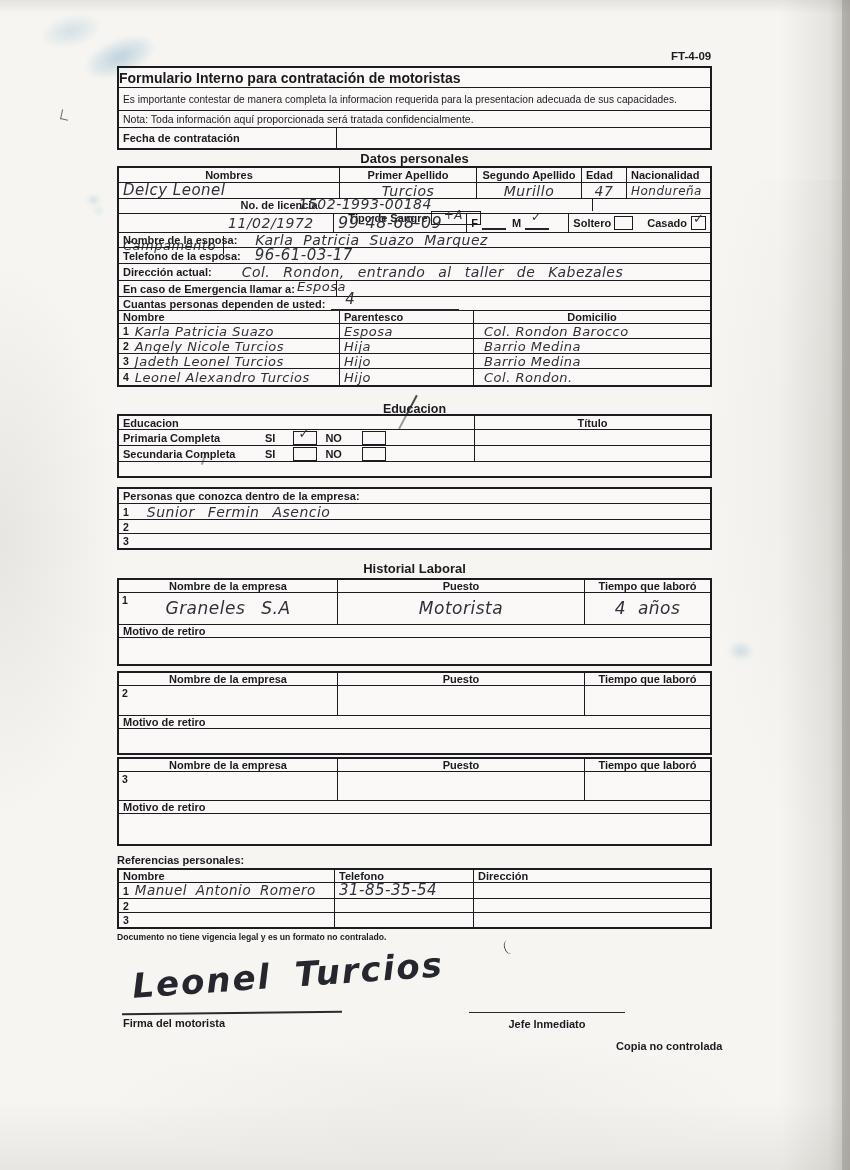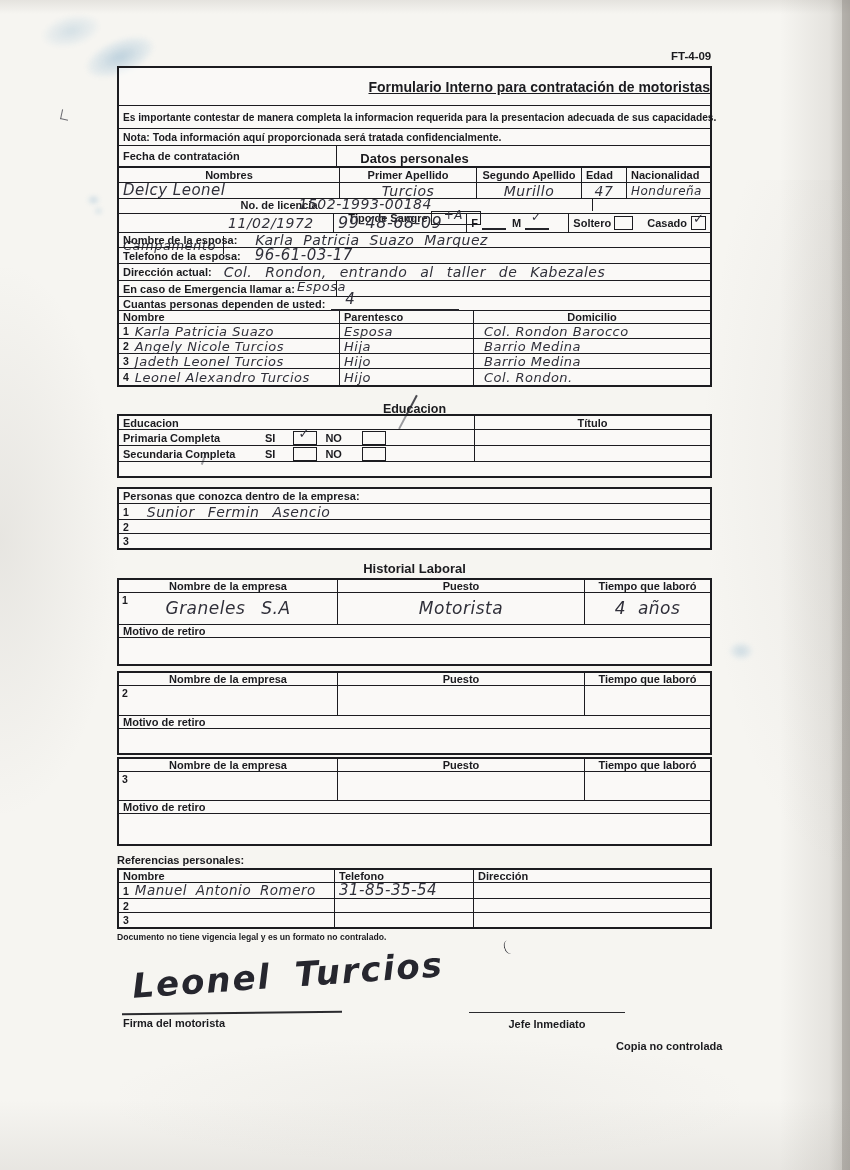--- a/index.html
+++ b/index.html
@@ -18,21 +18,21 @@
          background:radial-gradient(ellipse,rgba(96,150,188,.5),rgba(120,170,205,.2) 55%,transparent 75%);}
   .penmark{position:absolute;pointer-events:none;}
   
   .tbl{position:absolute;left:117px;width:595px;border:2px solid #1c1c20;box-sizing:border-box;background:rgba(255,255,255,.45);}
   .r{display:flex;align-items:center;box-sizing:border-box;border-bottom:1.6px solid #1c1c20;position:relative;}
   .r.last{border-bottom:none;}
   .c{box-sizing:border-box;height:100%;display:flex;align-items:center;padding:0 4px;border-right:1.6px solid #1c1c20;position:relative;}
   .c.end{border-right:none;flex:1;}
   .c.ctr{justify-content:center;}
   .lbl{font-weight:bold;font-size:11px;white-space:nowrap;}
-  .lbl-sm{font-weight:bold;font-size:10.5px;white-space:nowrap;}
+  .lbl-sm{font-weight:normal;font-size:10.5px;white-space:nowrap;}
   .heading{position:absolute;left:117px;width:595px;text-align:center;font-weight:bold;}
   .hw{font-family:"DejaVu Sans",sans-serif;font-style:italic;color:#30303a;letter-spacing:.5px;white-space:nowrap;line-height:1;}
   .box{display:inline-block;width:22px;height:12px;border:1.8px solid #1c1c20;position:relative;flex:none;}
   .box .hw{position:absolute;left:4px;top:-5px;font-size:13px;}
   .ul{display:inline-block;border-bottom:2px solid #24242a;height:11px;position:relative;flex:none;}
   .num{font-weight:bold;font-size:10.5px;margin-right:6px;}
   .sig-line{position:absolute;border-bottom:2px solid #2a2a2e;}
 </style>
 </head>
 <body>
@@ -52,21 +52,21 @@
   <div class="stain" style="left:94px;top:207px;width:9px;height:8px;opacity:.5;"></div>
   <div class="stain" style="left:729px;top:642px;width:24px;height:18px;opacity:.55;"></div>
   <div class="penmark" style="left:407px;top:393px;width:1.5px;height:38px;background:#4a4a50;transform:rotate(28deg);"></div>
   <div class="penmark" style="left:203px;top:452px;width:1.5px;height:13px;background:#55555c;transform:rotate(20deg);"></div>
   <div class="penmark" style="left:504px;top:940px;width:9px;height:14px;border-left:1.6px solid #3a3a40;border-radius:50%;transform:rotate(-18deg);"></div>
   <div class="penmark" style="left:61px;top:110px;width:7px;height:9px;border-left:1.2px solid #6a6a70;border-bottom:1.2px solid #6a6a70;transform:rotate(12deg);"></div>
 
   <div class="lbl" style="position:absolute;left:671px;top:50px;font-size:11.5px;">FT-4-09</div>
 
   <div class="tbl" style="top:66px;">
-    <div class="r" style="height:38px;justify-content:flex-end;text-decoration:underline;">
+    <div class="r" style="height:20px;justify-content:flex-start;">
       <span style="font-weight:bold;font-size:14px;">Formulario Interno para contratación de motoristas</span>
     </div>
     <div class="r" style="height:23px;">
       <span class="lbl-sm" style="padding-left:4px;font-size:10.2px;">Es importante contestar de manera completa la informacion requerida para la presentacion adecuada de sus capacidades.</span>
     </div>
     <div class="r" style="height:17px;">
       <span class="lbl-sm" style="padding-left:4px;">Nota: Toda información aquí proporcionada será tratada confidencialmente.</span>
     </div>
     <div class="r last" style="height:20px;">
       <div class="c" style="width:218px;">
@@ -156,21 +156,21 @@
       </div>
     </div>
     <div class="r" style="height:15px;">
       <span class="lbl" style="padding-left:4px;">Nombre de la esposa:</span>
       <span class="hw" style="margin-left:18px;font-size:14px;word-spacing:5px;">Karla Patricia Suazo Marquez</span>
     </div>
     <div class="r" style="height:16px;">
       <span class="lbl" style="padding-left:4px;">Telefono de la esposa:</span>
       <span class="hw" style="margin-left:14px;font-size:15px;">96-61-03-17</span>
     </div>
-    <div class="r" style="height:17px;">
+    <div class="r" style="height:17px;gap:18px;">
       <span class="lbl" style="padding-left:4px;">Dirección actual:</span>
       <span class="hw" style="margin-left:12px;font-size:14px;word-spacing:8px;">Col. Rondon, entrando al taller de Kabezales</span>
     </div>
     <div class="r" style="height:16px;">
       <div class="c" style="width:218px;">
         <span class="lbl">En caso de Emergencia llamar a:</span>
         <span class="hw" style="position:absolute;left:178px;top:-1px;font-size:13px;">Esposa</span>
       </div>
       <div class="c end"></div>
     </div>

